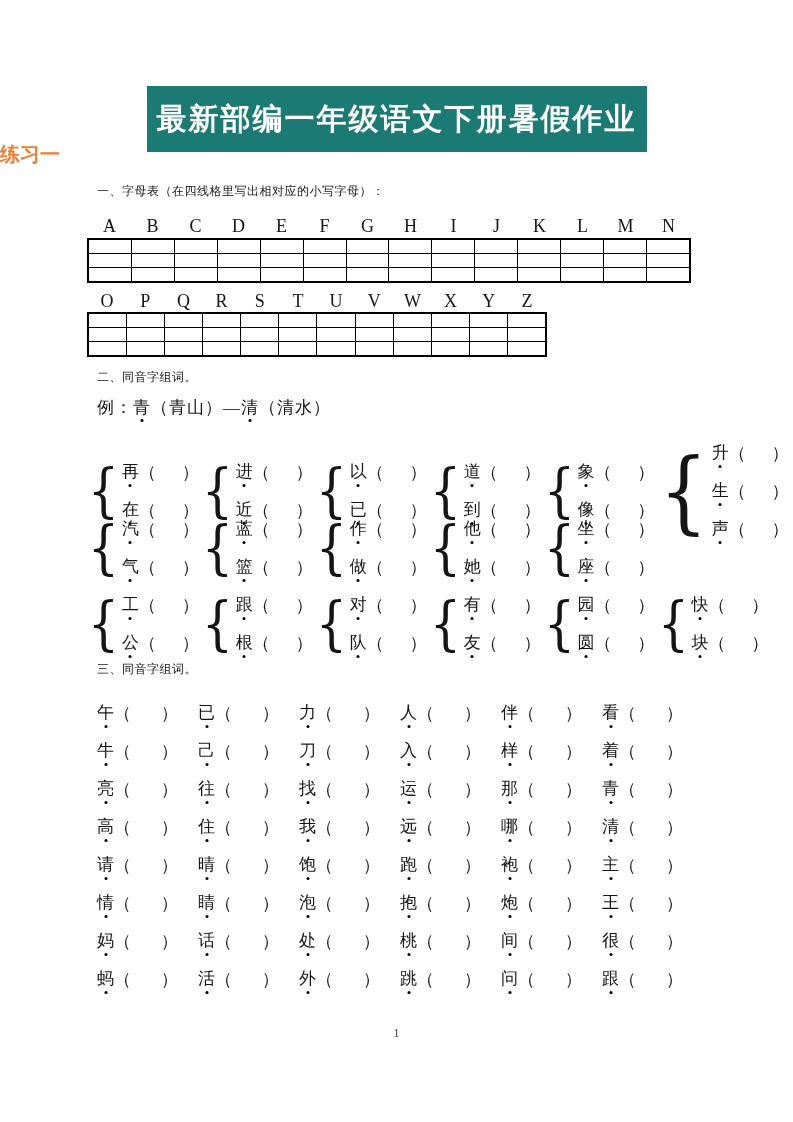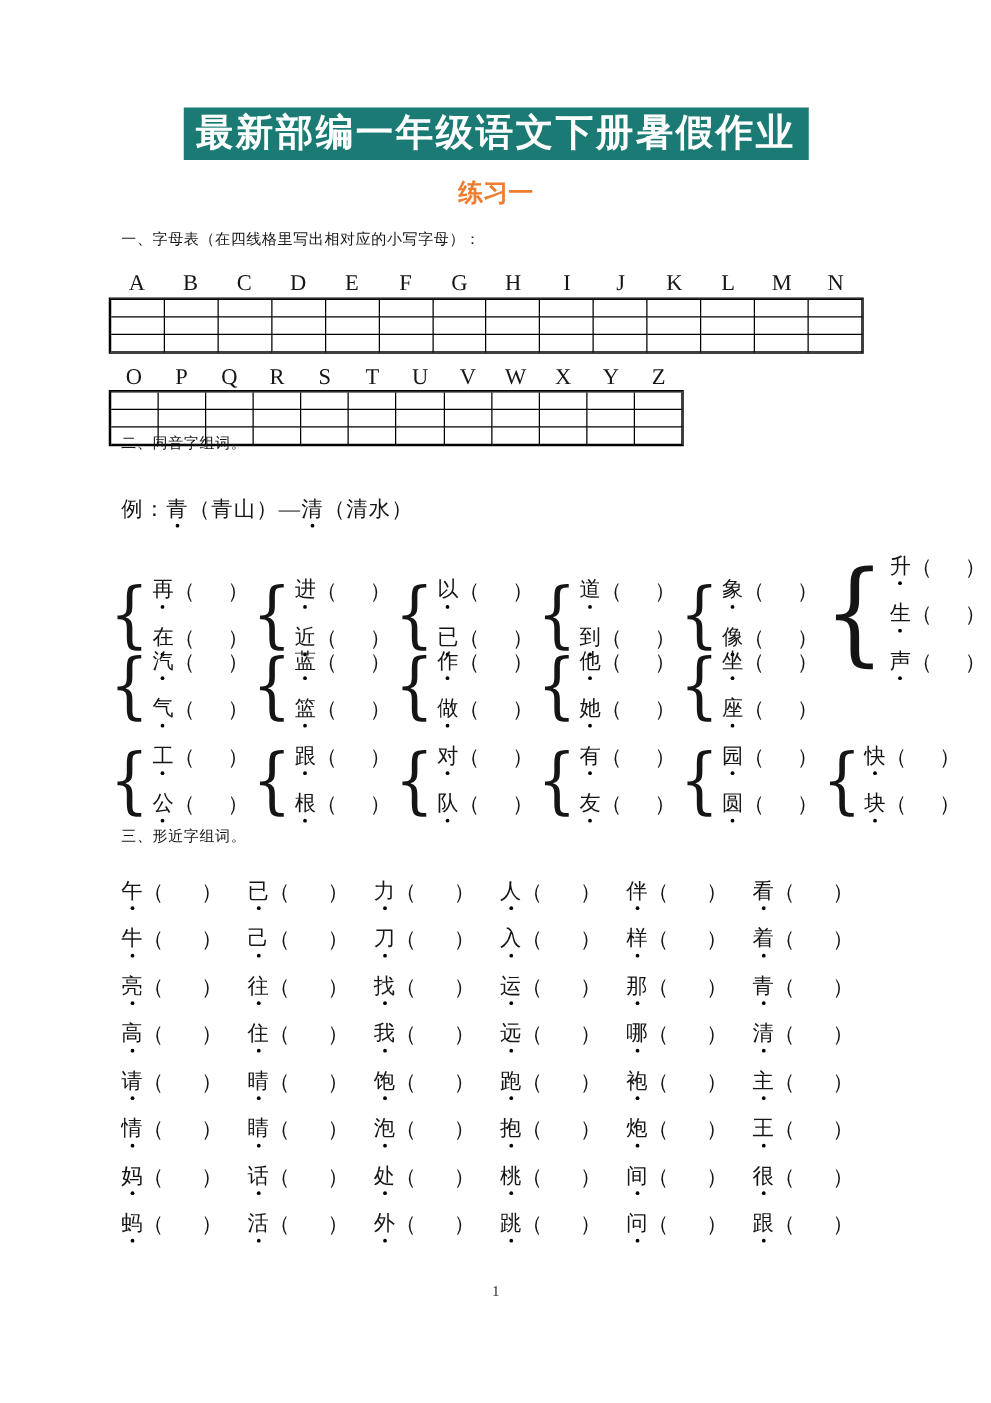--- a/index.html
+++ b/index.html
@@ -2,27 +2,27 @@
 <html><head>
 <meta charset="utf-8">
 <style>
   * { margin:0; padding:0; box-sizing:border-box; }
   html,body { width:793px; height:1122px; }
   body { background:#fff; font-family:"Liberation Serif", serif; color:#151515; }
   .page { position:relative; width:793px; height:1122px; background:#fff; overflow:hidden; }
 
   .title-wrap { position:absolute; top:86px; left:0; width:100%; text-align:center; }
   .title { display:inline-block; background:#1B7B74; color:#fff; font-family:"Liberation Sans", sans-serif;
-           font-weight:bold; font-size:30px; line-height:42px; padding:0 10px; letter-spacing:2px; }
-  .subtitle { position:absolute; top:141px; left:0; width:100%; text-align:center; color:#ED7D31;
+           font-weight:bold; font-size:30px; line-height:42px; padding:12px 10px; letter-spacing:2px; }
+  .subtitle { position:absolute; top:141px; left:0; width:100%; color:#ED7D31;
               font-family:"Liberation Sans", sans-serif; font-weight:bold; font-size:20px; }
 
   .heading { position:absolute; left:97px; font-size:12px; letter-spacing:0.5px; }
   #h1 { top:183px; }
-  #h2 { top:346px; }
+  #h2 { top:369px; }
   #h3 { top:661px; }
 
   .letters { position:absolute; display:grid; font-size:18px; }
   .letters span { text-align:center; }
   #letters1 { top:216px; left:88px; width:602px; }
   #letters2 { top:291px; left:88px; width:458px; }
 
   .wgrid { position:absolute; display:grid; border-top:1px solid #000; border-left:1px solid #000;
            box-shadow:0 0 0 1px #000; background:#fff; }
   .gcell { border-right:1px solid #000; border-bottom:1px solid #000; height:14px; }
@@ -490,21 +490,21 @@
               <span class="dc">块</span>
               <span class="paren">（</span>
               <span class="gap2"></span>
               <span class="paren">）</span>
             </div>
           </div>
         </div>
       </div>
     </div>
 
-  <div class="heading" id="h3">三、形近字组词。</div>
+  <div class="heading" id="h3">三、同音字组词。</div>
 
   <div id="s3grid">
       <div class="cell">
         <span class="dc">午</span>
         <span class="paren">（</span>
         <span class="gap3"></span>
         <span class="paren">）</span>
       </div>
       <div class="cell">
         <span class="dc">已</span>

